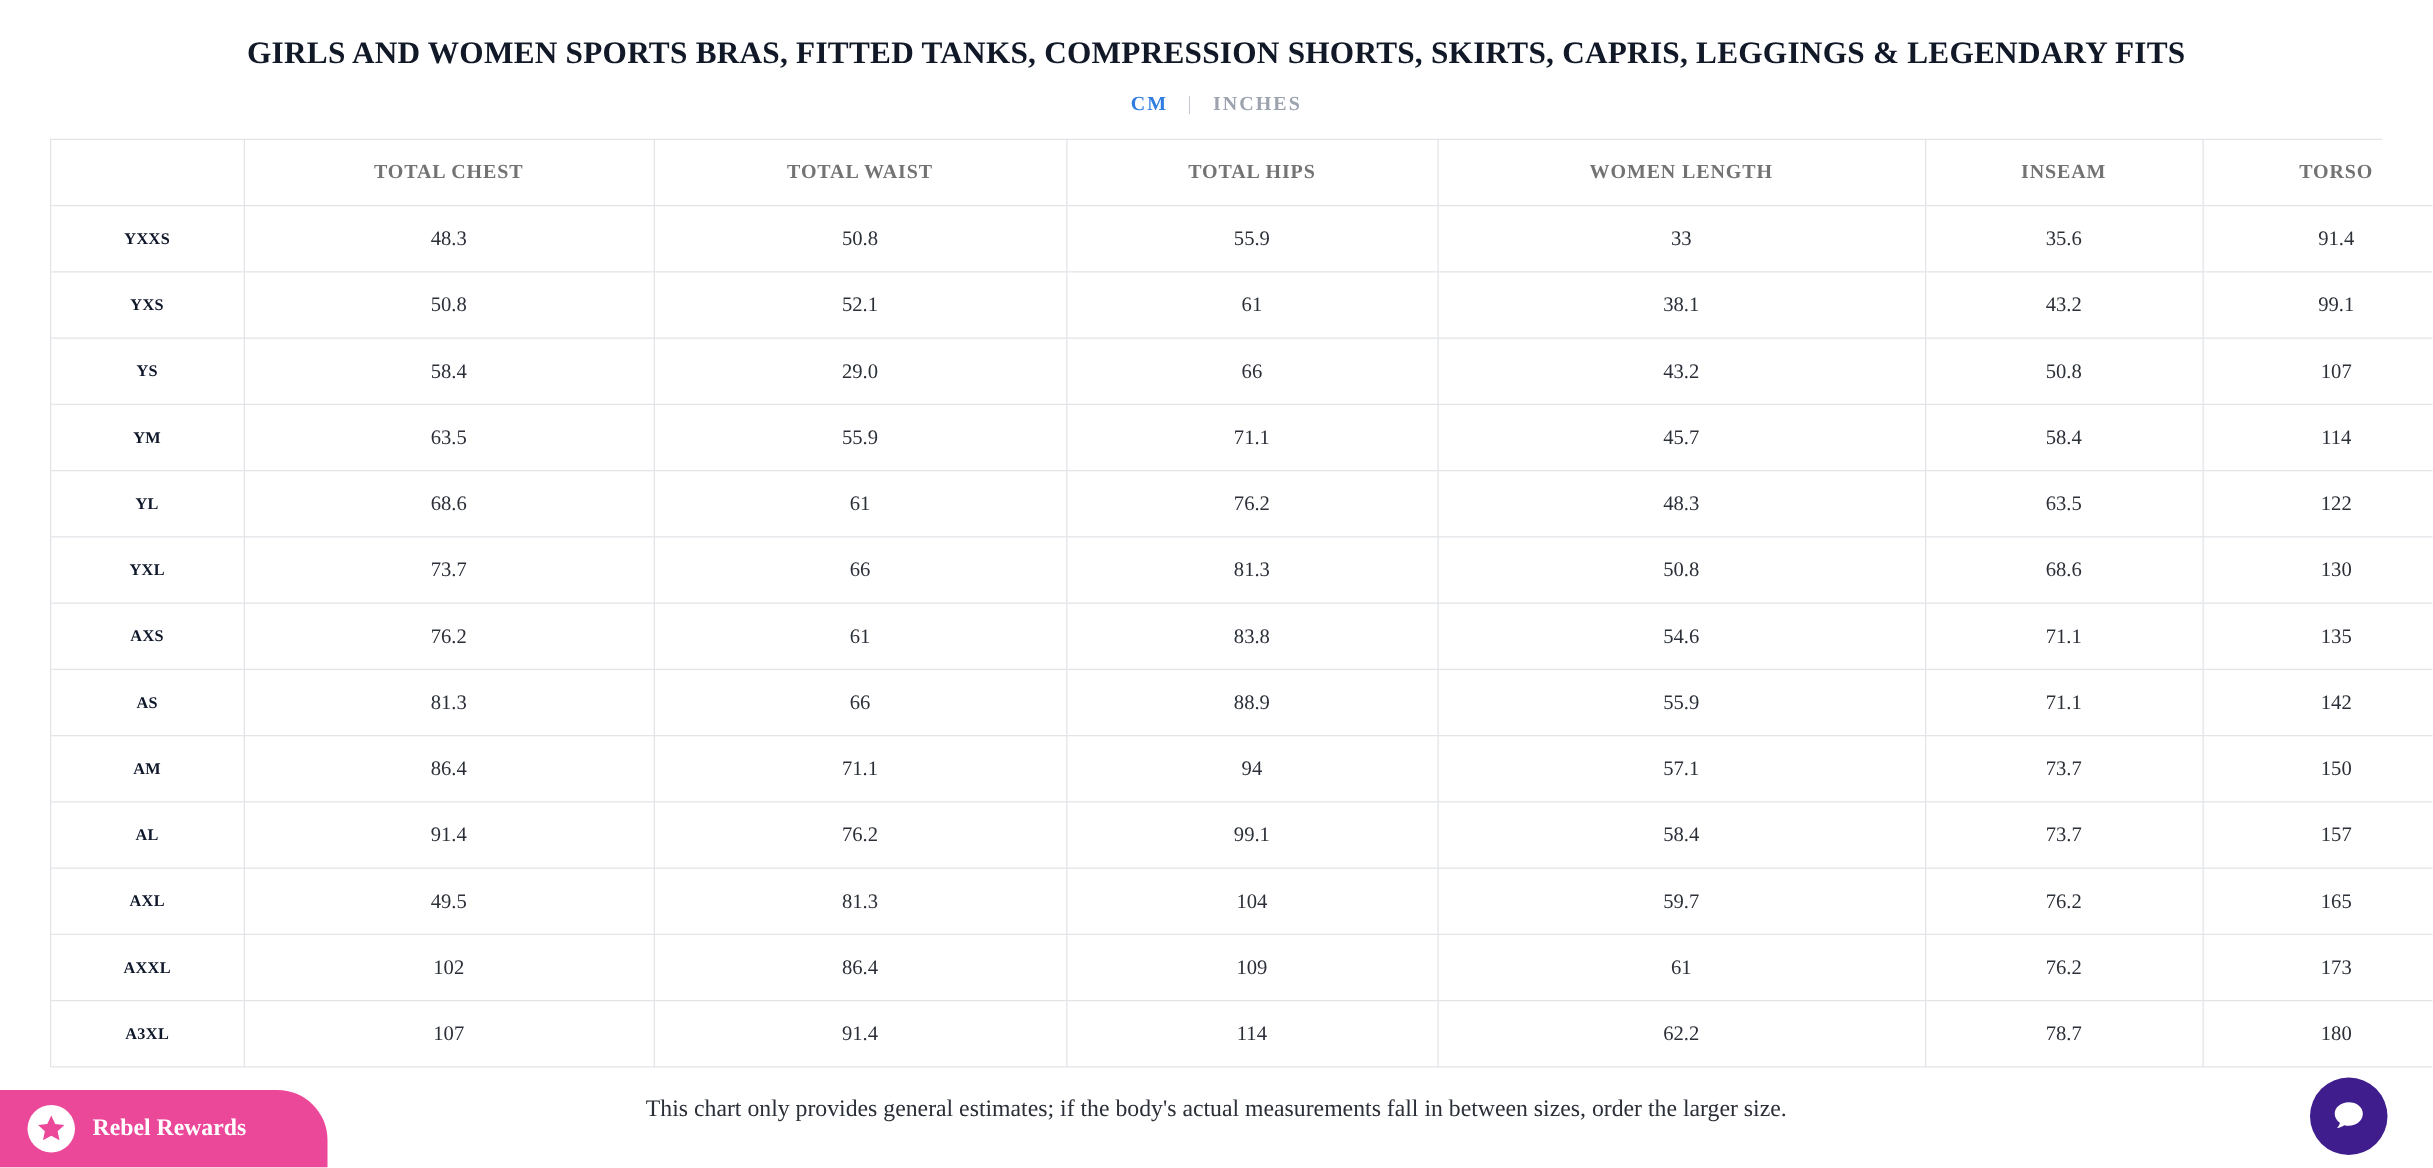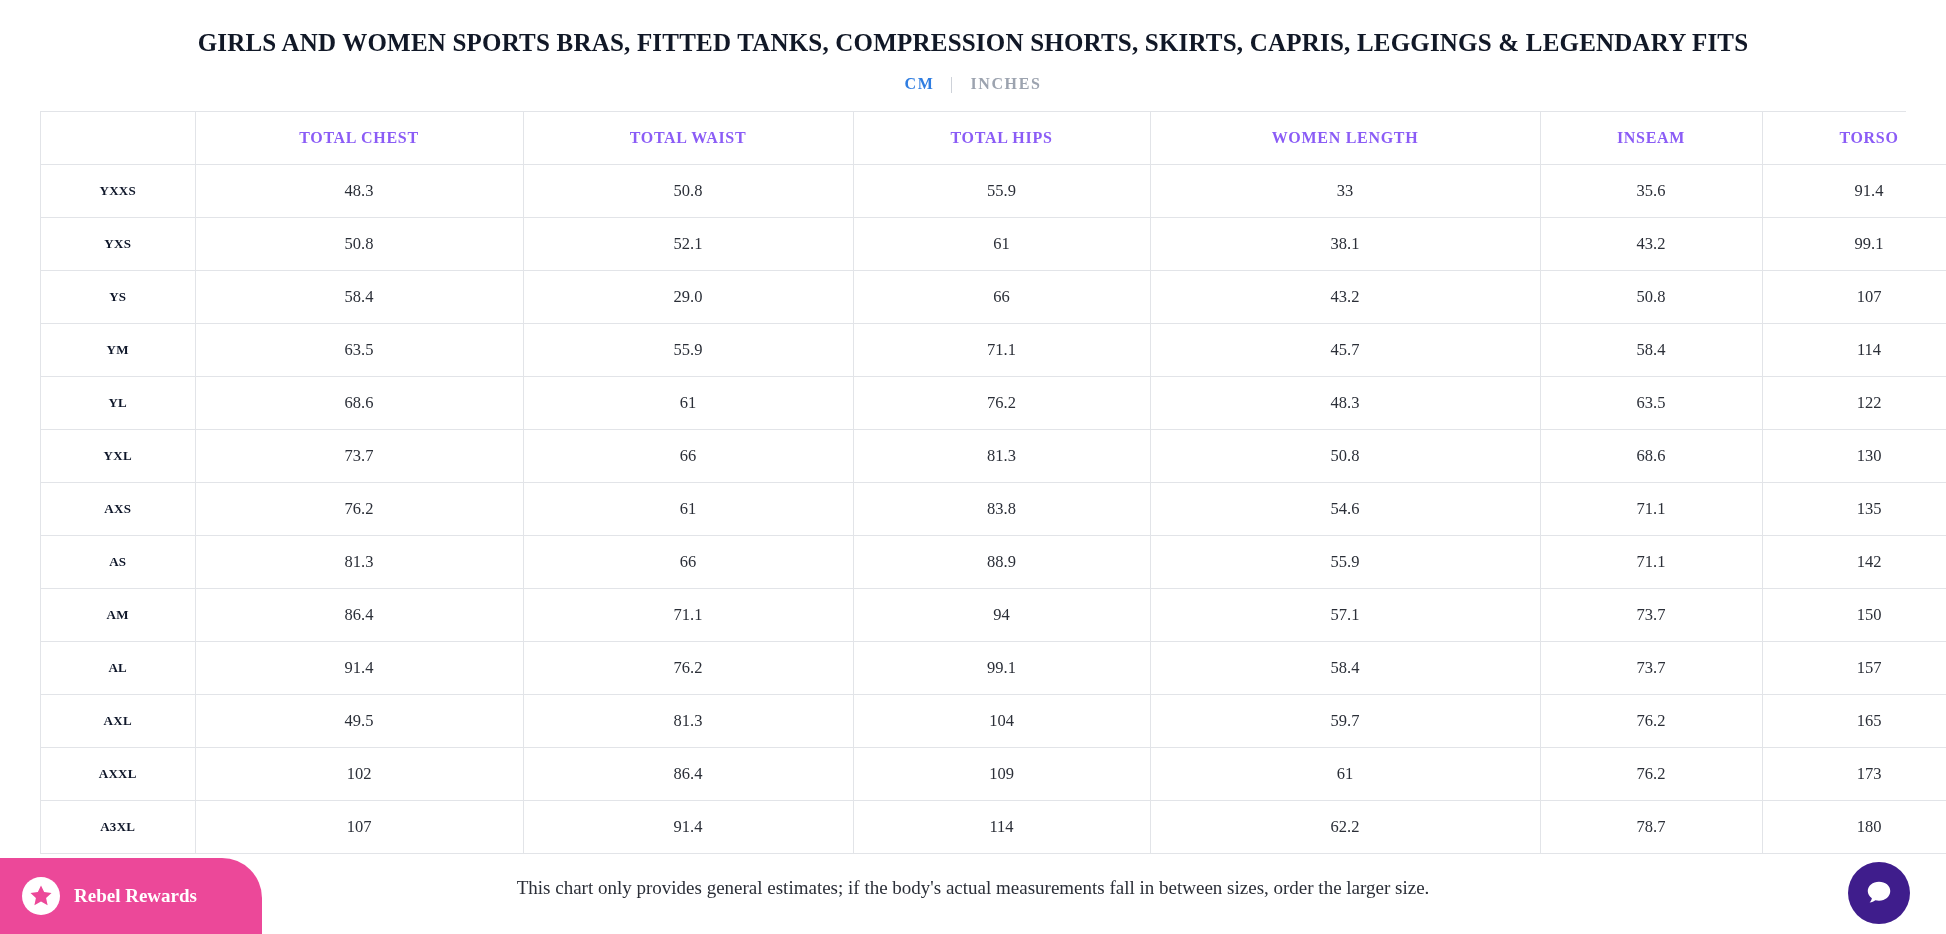--- a/index.html
+++ b/index.html
@@ -69,21 +69,21 @@
     text-align: center;
     font-size: 16px;
     color: #1f2430;
     height: 53px;
     padding: 0 4px;
   }
   thead th {
     font-weight: bold;
     font-size: 16px;
     letter-spacing: 0.7px;
-    color: #8b5cf6;
+    color: #737373;
     height: 52px;
   }
   tbody th {
     font-weight: bold;
     font-size: 13px;
     letter-spacing: 0.3px;
     color: #0f172a;
   }
   tbody td {
     font-weight: normal;
@@ -104,21 +104,21 @@
     font-size: 19px;
     color: #2b2f38;
     line-height: 1.3;
   }
 
   .rebel-rewards {
     position: absolute;
     left: 0;
     bottom: 0;
     width: 262px;
-    height: 76px;
+    height: 62px;
     background: #ec4899;
     border-top-right-radius: 40px;
     border-top-left-radius: 0;
     display: flex;
     align-items: center;
     padding-left: 22px;
     gap: 14px;
   }
   .rebel-rewards .star-badge {
     width: 38px;

